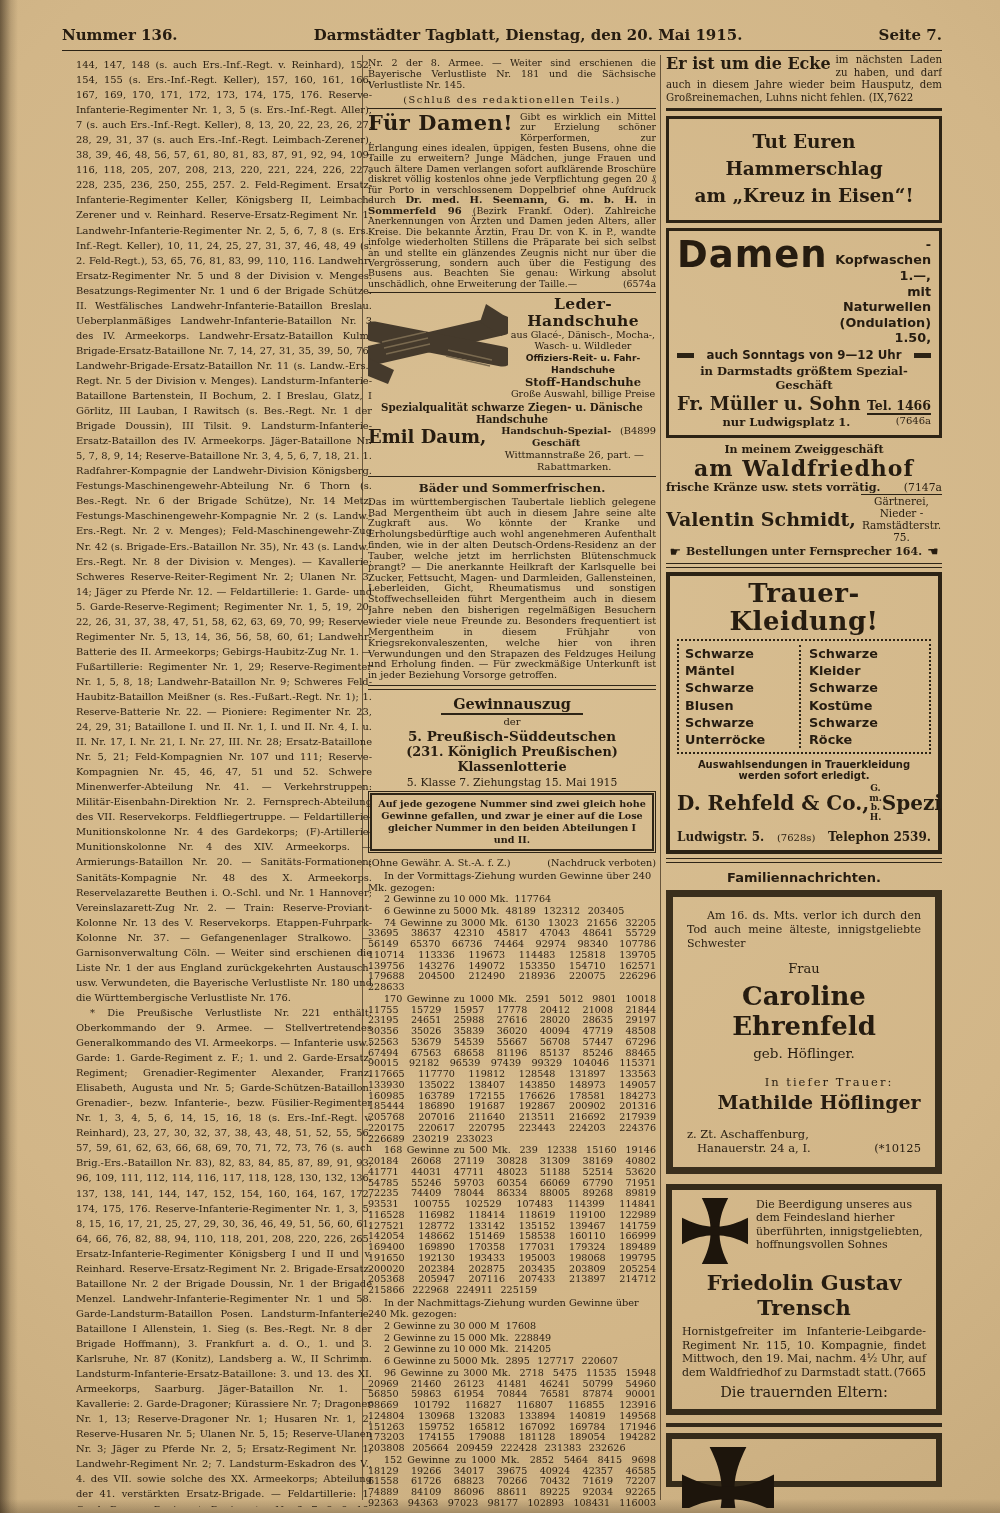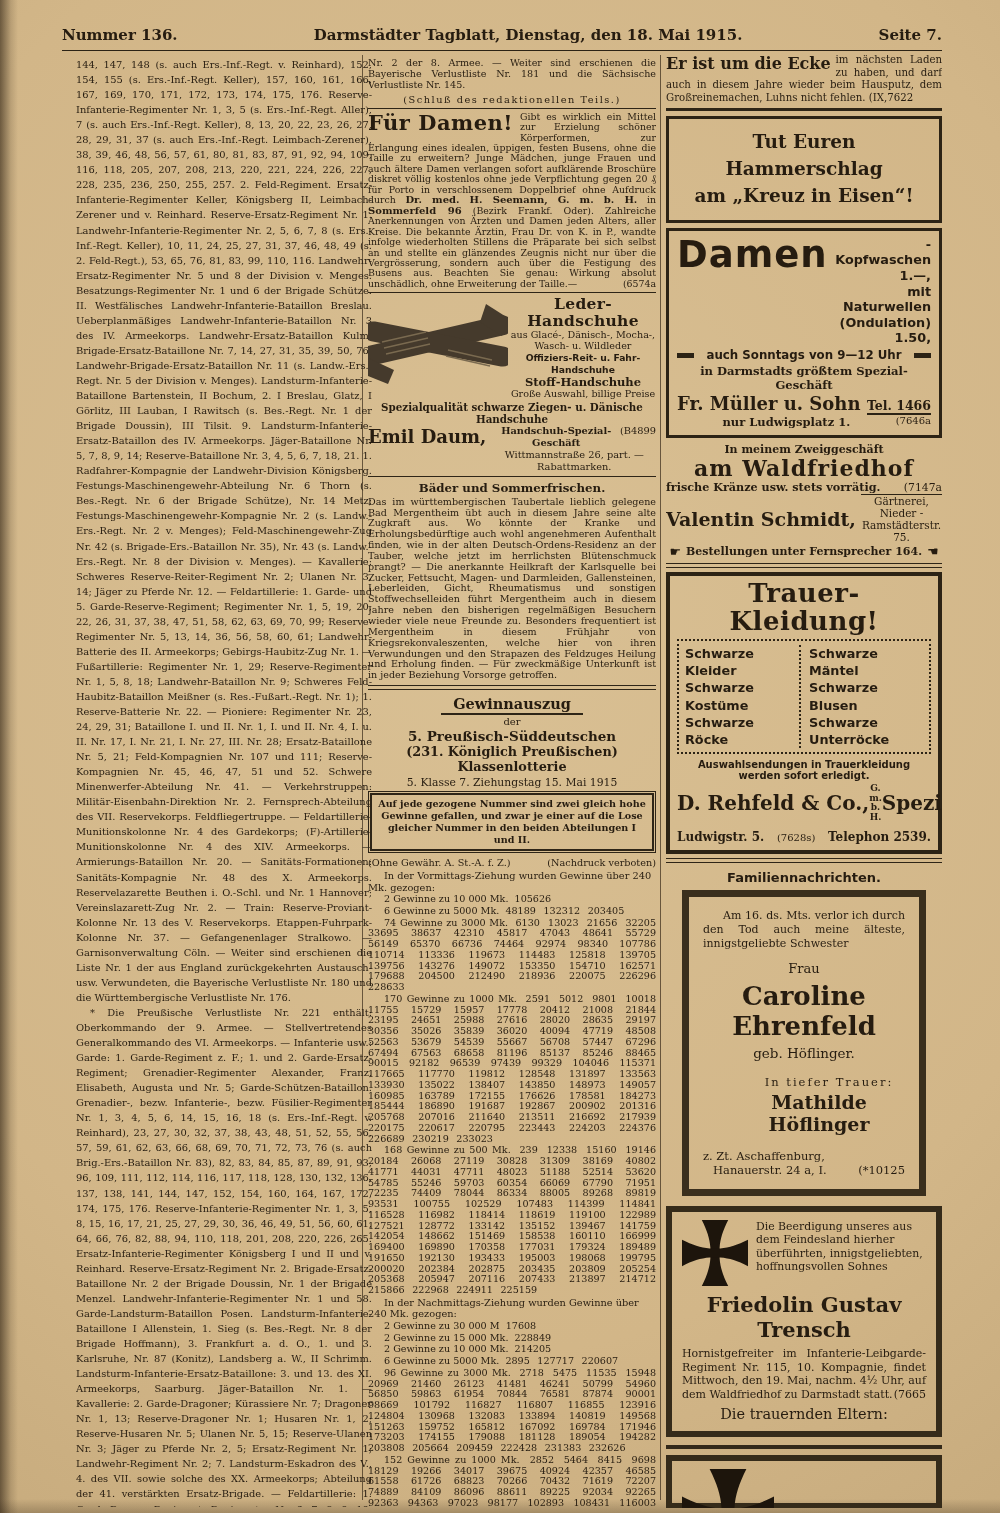--- a/index.html
+++ b/index.html
@@ -96,21 +96,21 @@
   .tr-col{flex:1;}
   .tr-col + .tr-col{border-left:2px dotted #2c2315;padding-left:8px;}
   .tr-note{font-weight:bold;font-size:10px;text-align:center;margin:5px 0 3px;font-family:"DejaVu Sans",sans-serif;}
   .tr-firmrow{display:flex;align-items:center;justify-content:space-between;}
   .tr-firm{font-size:20px;font-weight:bold;white-space:nowrap;}
   .tr-gmbh{font-size:9px;font-weight:bold;line-height:1.05;text-align:center;}
   .tr-spez{font-size:20px;font-weight:bold;}
   .tr-bottom{display:flex;justify-content:space-between;align-items:baseline;font-weight:bold;font-size:12px;margin-top:8px;}
   .tr-code{font-weight:normal;font-size:10px;}
   .fam{text-align:center;font-weight:bold;font-size:13px;margin:7px 0 3px;font-family:"DejaVu Sans",sans-serif;}
-  .ob{border:7px solid #3a2f1d;padding:12px 14px;margin:5px 16px 10px;}
+  .ob{border:7px solid #3a2f1d;padding:12px 14px;margin:5px 0 10px;}
   .eh-intro{font-size:11px;line-height:14px;text-align:justify;text-indent:20px;margin:0;}
   .eh-frau{text-align:center;font-size:13px;margin-top:10px;}
   .eh-name{text-align:center;font-size:26px;font-weight:bold;margin:5px 0 4px;}
   .eh-geb{text-align:center;font-size:13.5px;margin-bottom:14px;}
   .eh-trauer{text-align:center;font-size:11.5px;letter-spacing:2px;padding-left:50px;}
   .eh-mourner{text-align:center;font-size:19px;font-weight:bold;margin:2px 0 14px;padding-left:30px;}
   .eh-bottom{display:flex;justify-content:space-between;align-items:flex-end;font-size:11.5px;line-height:14px;}
   .tn{border:6px solid #352b1a;padding:8px 10px;margin:8px 0 0;}
   .tn-cross{float:left;margin:0 8px 2px 0;}
   .tn-intro{font-size:10.9px;line-height:13.2px;margin:0;}
@@ -125,21 +125,21 @@
 </style>
 </head>
 <body>
 
 <div class="page">
   <div class="edge-left"></div>
   <div class="edge-bottom"></div>
 
   <div class="header">
     <span>Nummer 136.</span>
-    <span>Darmstädter Tagblatt, Dienstag, den 18. Mai 1915.</span>
+    <span>Darmstädter Tagblatt, Dienstag, den 20. Mai 1915.</span>
     <span>Seite 7.</span>
   </div>
   <div class="header-rule"></div>
   <div class="vr" id="vr1"></div>
   <div class="vr" id="vr2"></div>
 
   <div class="colL">
     <p>144, 147, 148 (s. auch Ers.-Inf.-Regt. v. Reinhard), 152, 154, 155 (s. Ers.-Inf.-Regt. Keller), 157, 160, 161, 166, 167, 169, 170, 171, 172, 173, 174, 175, 176. Reserve-Infanterie-Regimenter Nr. 1, 3, 5 (s. Ers.-Inf.-Regt. Aller), 7 (s. auch Ers.-Inf.-Regt. Keller), 8, 13, 20, 22, 23, 26, 27, 28, 29, 31, 37 (s. auch Ers.-Inf.-Regt. Leimbach-Zerener), 38, 39, 46, 48, 56, 57, 61, 80, 81, 83, 87, 91, 92, 94, 109, 116, 118, 205, 207, 208, 213, 220, 221, 224, 226, 227, 228, 235, 236, 250, 255, 257. 2. Feld-Regiment. Ersatz-Infanterie-Regimenter Keller, Königsberg II, Leimbach-Zerener und v. Reinhard. Reserve-Ersatz-Regiment Nr. 1. Landwehr-Infanterie-Regimenter Nr. 2, 5, 6, 7, 8 (s. Ers.-Inf.-Regt. Keller), 10, 11, 24, 25, 27, 31, 37, 46, 48, 49 (s. 2. Feld-Regt.), 53, 65, 76, 81, 83, 99, 110, 116. Landwehr-Ersatz-Regimenter Nr. 5 und 8 der Division v. Menges. Besatzungs-Regimenter Nr. 1 und 6 der Brigade Schütze. II. Westfälisches Landwehr-Infanterie-Bataillon Breslau. Ueberplanmäßiges Landwehr-Infanterie-Bataillon Nr. 3 des IV. Armeekorps. Landwehr-Ersatz-Bataillon Kulm. Brigade-Ersatz-Bataillone Nr. 7, 14, 27, 31, 35, 39, 50, 76. Landwehr-Brigade-Ersatz-Bataillon Nr. 11 (s. Landw.-Ers.-Regt. Nr. 5 der Division v. Menges). Landsturm-Infanterie-Bataillone Bartenstein, II Bochum, 2. I Breslau, Glatz, I Görlitz, III Lauban, I Rawitsch (s. Bes.-Regt. Nr. 1 der Brigade Doussin), III Tilsit. 9. Landsturm-Infanterie-Ersatz-Bataillon des IV. Armeekorps. Jäger-Bataillone Nr. 5, 7, 8, 9, 14; Reserve-Bataillone Nr. 3, 4, 5, 6, 7, 18, 21. 1. Radfahrer-Kompagnie der Landwehr-Division Königsberg. Festungs-Maschinengewehr-Abteilung Nr. 6 Thorn (s. Bes.-Regt. Nr. 6 der Brigade Schütze), Nr. 14 Metz; Festungs-Maschinengewehr-Kompagnie Nr. 2 (s. Landw.-Ers.-Regt. Nr. 2 v. Menges); Feld-Maschinengewehr-Zug Nr. 42 (s. Brigade-Ers.-Bataillon Nr. 35), Nr. 43 (s. Landw.-Ers.-Regt. Nr. 8 der Division v. Menges). — Kavallerie: Schweres Reserve-Reiter-Regiment Nr. 2; Ulanen Nr. 3, 14; Jäger zu Pferde Nr. 12. — Feldartillerie: 1. Garde- und 5. Garde-Reserve-Regiment; Regimenter Nr. 1, 5, 19, 20, 22, 26, 31, 37, 38, 47, 51, 58, 62, 63, 69, 70, 99; Reserve-Regimenter Nr. 5, 13, 14, 36, 56, 58, 60, 61; Landwehr-Batterie des II. Armeekorps; Gebirgs-Haubitz-Zug Nr. 1. — Fußartillerie: Regimenter Nr. 1, 29; Reserve-Regimenter Nr. 1, 5, 8, 18; Landwehr-Bataillon Nr. 9; Schweres Feld-Haubitz-Bataillon Meißner (s. Res.-Fußart.-Regt. Nr. 1); 1. Reserve-Batterie Nr. 22. — Pioniere: Regimenter Nr. 23, 24, 29, 31; Bataillone I. und II. Nr. 1, I. und II. Nr. 4, I. u. II. Nr. 17, I. Nr. 21, I. Nr. 27, III. Nr. 28; Ersatz-Bataillone Nr. 5, 21; Feld-Kompagnien Nr. 107 und 111; Reserve-Kompagnien Nr. 45, 46, 47, 51 und 52. Schwere Minenwerfer-Abteilung Nr. 41. — Verkehrstruppen: Militär-Eisenbahn-Direktion Nr. 2. Fernsprech-Abteilung des VII. Reservekorps. Feldfliegertruppe. — Feldartillerie-Munitionskolonne Nr. 4 des Gardekorps; (F)-Artillerie-Munitionskolonne Nr. 4 des XIV. Armeekorps. — Armierungs-Bataillon Nr. 20. — Sanitäts-Formationen: Sanitäts-Kompagnie Nr. 48 des X. Armeekorps. Reservelazarette Beuthen i. O.-Schl. und Nr. 1 Hannover; Vereinslazarett-Zug Nr. 2. — Train: Reserve-Proviant-Kolonne Nr. 13 des V. Reservekorps. Etappen-Fuhrpark-Kolonne Nr. 37. — Gefangenenlager Stralkowo. — Garnisonverwaltung Cöln. — Weiter sind erschienen die Liste Nr. 1 der aus England zurückgekehrten Austausch- usw. Verwundeten, die Bayerische Verlustliste Nr. 180 und die Württembergische Verlustliste Nr. 176.</p>
     <p>* Die Preußische Verlustliste Nr. 221 enthält: Oberkommando der 9. Armee. — Stellvertretendes Generalkommando des VI. Armeekorps. — Infanterie usw.: Garde: 1. Garde-Regiment z. F.; 1. und 2. Garde-Ersatz-Regiment; Grenadier-Regimenter Alexander, Franz, Elisabeth, Augusta und Nr. 5; Garde-Schützen-Bataillon. Grenadier-, bezw. Infanterie-, bezw. Füsilier-Regimenter Nr. 1, 3, 4, 5, 6, 14, 15, 16, 18 (s. Ers.-Inf.-Regt. v. Reinhard), 23, 27, 30, 32, 37, 38, 43, 48, 51, 52, 55, 56, 57, 59, 61, 62, 63, 66, 68, 69, 70, 71, 72, 73, 76 (s. auch Brig.-Ers.-Bataillon Nr. 83), 82, 83, 84, 85, 87, 89, 91, 93, 96, 109, 111, 112, 114, 116, 117, 118, 128, 130, 132, 136, 137, 138, 141, 144, 147, 152, 154, 160, 164, 167, 172, 174, 175, 176. Reserve-Infanterie-Regimenter Nr. 1, 3, 5, 8, 15, 16, 17, 21, 25, 27, 29, 30, 36, 46, 49, 51, 56, 60, 61, 64, 66, 76, 82, 88, 94, 110, 118, 201, 208, 220, 226, 265. Ersatz-Infanterie-Regimenter Königsberg I und II und v. Reinhard. Reserve-Ersatz-Regiment Nr. 2. Brigade-Ersatz-Bataillone Nr. 2 der Brigade Doussin, Nr. 1 der Brigade Menzel. Landwehr-Infanterie-Regimenter Nr. 1 und 58. Garde-Landsturm-Bataillon Posen. Landsturm-Infanterie-Bataillone I Allenstein, 1. Sieg (s. Bes.-Regt. Nr. 8 der Brigade Hoffmann), 3. Frankfurt a. d. O., 1. und 3. Karlsruhe, Nr. 87 (Konitz), Landsberg a. W., II Schrimm. Landsturm-Infanterie-Ersatz-Bataillone: 3. und 13. des XI. Armeekorps, Saarburg. Jäger-Bataillon Nr. 1. — Kavallerie: 2. Garde-Dragoner; Kürassiere Nr. 7; Dragoner Nr. 1, 13; Reserve-Dragoner Nr. 1; Husaren Nr. 1, 2; Reserve-Husaren Nr. 5; Ulanen Nr. 5, 15; Reserve-Ulanen Nr. 3; Jäger zu Pferde Nr. 2, 5; Ersatz-Regiment Nr. 1; Landwehr-Regiment Nr. 2; 7. Landsturm-Eskadron des V., 4. des VII. sowie solche des XX. Armeekorps; Abteilung der 41. verstärkten Ersatz-Brigade. — Feldartillerie: 1. Garde-Reserve-Regiment; Regimenter Nr. 6, 7, 8, 9, 19, 21, 51, 55, 75 (s. 1. Bataillon Nr. 6); Reserve-Regimenter Nr. 13, 15, 25, 29, 36, 62, 66. — Fußartillerie: 1. Garde-Regiment; Regimenter Nr. 3, 7, 9, 15; Reserve-Regimenter Nr. 13, 15, 25, 36. — Pioniere: Regimenter Nr. 23, 24; Landsturm-Kompagnien des III. und XVII. Armeekorps. — Straßenbau-Kompagnie Nr. 24. — Sanitäts-Kompagnie Nr. 1 des I. Korps. — Train-Abteilung Nr. 5. Feldzeug-Magazin-Fuhrparkkolonne</p>
   </div>
@@ -205,21 +205,21 @@
       <div class="lt-der">der</div>
       <div class="lt-l1">5. Preußisch-Süddeutschen</div>
       <div class="lt-l2">(231. Königlich Preußischen) Klassenlotterie</div>
       <div class="lt-l3">5. Klasse   7. Ziehungstag   15. Mai 1915</div>
       <div class="lt-note">Auf jede gezogene Nummer sind zwei gleich hohe Gewinne gefallen, und zwar je einer auf die Lose gleicher Nummer in den beiden Abteilungen I und II.</div>
       <div class="lt-sub">
         <span>(Ohne Gewähr. A. St.-A. f. Z.)</span>
         <span>(Nachdruck verboten)</span>
       </div>
       <p class="lt-intro">In der Vormittags-Ziehung wurden Gewinne über 240 Mk. gezogen:</p>
-      <p class="tier"><span>2 Gewinne zu 10 000 Mk.</span>&nbsp;&nbsp;<span class="nums">105626</span></p>
+      <p class="tier"><span>2 Gewinne zu 10 000 Mk.</span>&nbsp;&nbsp;<span class="nums">117764</span></p>
       <p class="tier"><span>6 Gewinne zu 5000 Mk.</span>&nbsp;&nbsp;<span class="nums">48189 132312 203405</span></p>
       <p class="tier"><span>74 Gewinne zu 3000 Mk.</span>&nbsp;&nbsp;<span class="nums">6130 13023 21656 32205 33695 38637 42310 45817 47043 48641 55729 56149 65370 66736 74464 92974 98340 107786 110714 113336 119673 114483 125818 139705 139756 143276 149072 153350 154710 162571 179688 204500 212490 218936 220075 226296 228633</span></p>
       <p class="tier"><span>170 Gewinne zu 1000 Mk.</span>&nbsp;&nbsp;<span class="nums">2591 5012 9801 10018 11755 15729 15957 17778 20412 21008 21844 23195 24651 25988 27616 28020 28635 29197 30356 35026 35839 36020 40094 47719 48508 52563 53679 54539 55667 56708 57447 67296 67494 67563 68658 81196 85137 85246 88465 90015 92182 96539 97439 99329 104046 115371 117665 117770 119812 128548 131897 133563 133930 135022 138407 143850 148973 149057 160985 163789 172155 176626 178581 184273 185444 186890 191687 192867 200902 201316 205768 207016 211640 213511 216692 217939 220175 220617 220795 223443 224203 224376 226689 230219 233023</span></p>
       <p class="tier"><span>168 Gewinne zu 500 Mk.</span>&nbsp;&nbsp;<span class="nums">239 12338 15160 19146 20184 26068 27119 30828 31309 38169 40802 41771 44031 47711 48023 51188 52514 53620 54785 55246 59703 60354 66069 67790 71951 72235 74409 78044 86334 88005 89268 89819 93531 100755 102529 107483 114399 114841 116528 116982 118414 118619 119100 122989 127521 128772 133142 135152 139467 141759 142054 148662 151469 158538 160110 166999 169400 169890 170358 177031 179324 189489 191650 192130 193433 195003 198068 199795 200020 202384 202875 203435 203809 205254 205368 205947 207116 207433 213897 214712 215866 222968 224911 225159</span></p>
       <p class="lt-intro">In der Nachmittags-Ziehung wurden Gewinne über 240 Mk. gezogen:</p>
       <p class="tier"><span>2 Gewinne zu 30 000 M</span>&nbsp;&nbsp;<span class="nums">17608</span></p>
       <p class="tier"><span>2 Gewinne zu 15 000 Mk.</span>&nbsp;&nbsp;<span class="nums">228849</span></p>
       <p class="tier"><span>2 Gewinne zu 10 000 Mk.</span>&nbsp;&nbsp;<span class="nums">214205</span></p>
       <p class="tier"><span>6 Gewinne zu 5000 Mk.</span>&nbsp;&nbsp;<span class="nums">2895 127717 220607</span></p>
       <p class="tier"><span>96 Gewinne zu 3000 Mk.</span>&nbsp;&nbsp;<span class="nums">2718 5475 11535 15948 20969 21460 26123 41481 46241 50799 54960 56850 59863 61954 70844 76581 87874 90001 98669 101792 116827 116807 116855 123916 124804 130968 132083 133894 140819 149568 151263 159752 165812 167092 169784 171946 173203 174155 179088 181128 189054 194282 203808 205664 209459 222428 231383 232626</span></p>
@@ -284,28 +284,28 @@
         <span>Bestellungen unter Fernsprecher 164.</span>
         <span class="manicule">☚</span>
       </div>
     </div>
     <hr class="rule-double">
 
     <div class="trauer">
       <div class="tr-title">Trauer-Kleidung!</div>
       <div class="tr-grid">
         <div class="tr-col">
+          <div>Schwarze Mäntel</div>
+          <div>Schwarze Blusen</div>
+          <div>Schwarze Unterröcke</div>
+        </div>
+        <div class="tr-col">
           <div>Schwarze Kleider</div>
           <div>Schwarze Kostüme</div>
           <div>Schwarze Röcke</div>
-        </div>
-        <div class="tr-col">
-          <div>Schwarze Mäntel</div>
-          <div>Schwarze Blusen</div>
-          <div>Schwarze Unterröcke</div>
         </div>
       </div>
       <div class="tr-note">Auswahlsendungen in Trauerkleidung werden sofort erledigt.</div>
       <div class="tr-firmrow">
         <span class="tr-firm">D. Rehfeld &amp; Co.,</span>
         <span class="tr-gmbh">
           <span>G. m.</span><br>
           <span>b. H.</span>
         </span>
         <span class="tr-spez">Spezialhaus</span>

